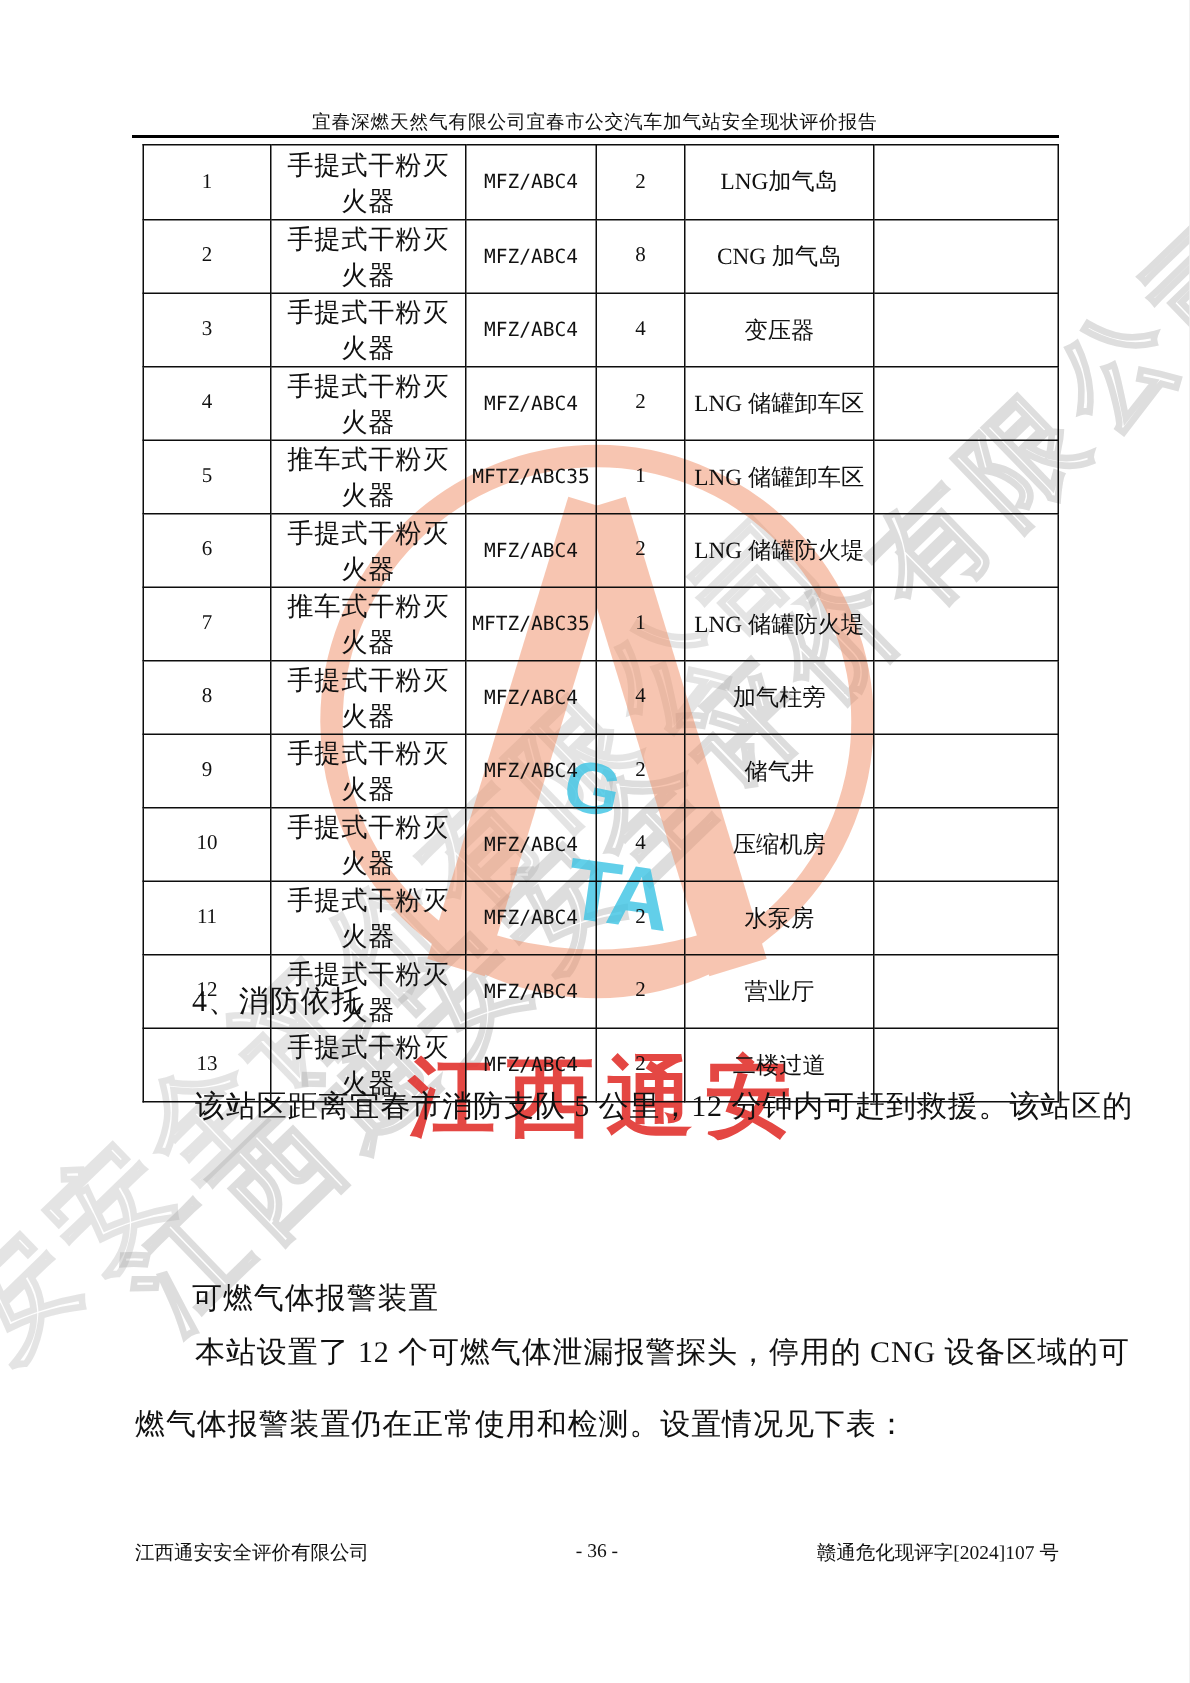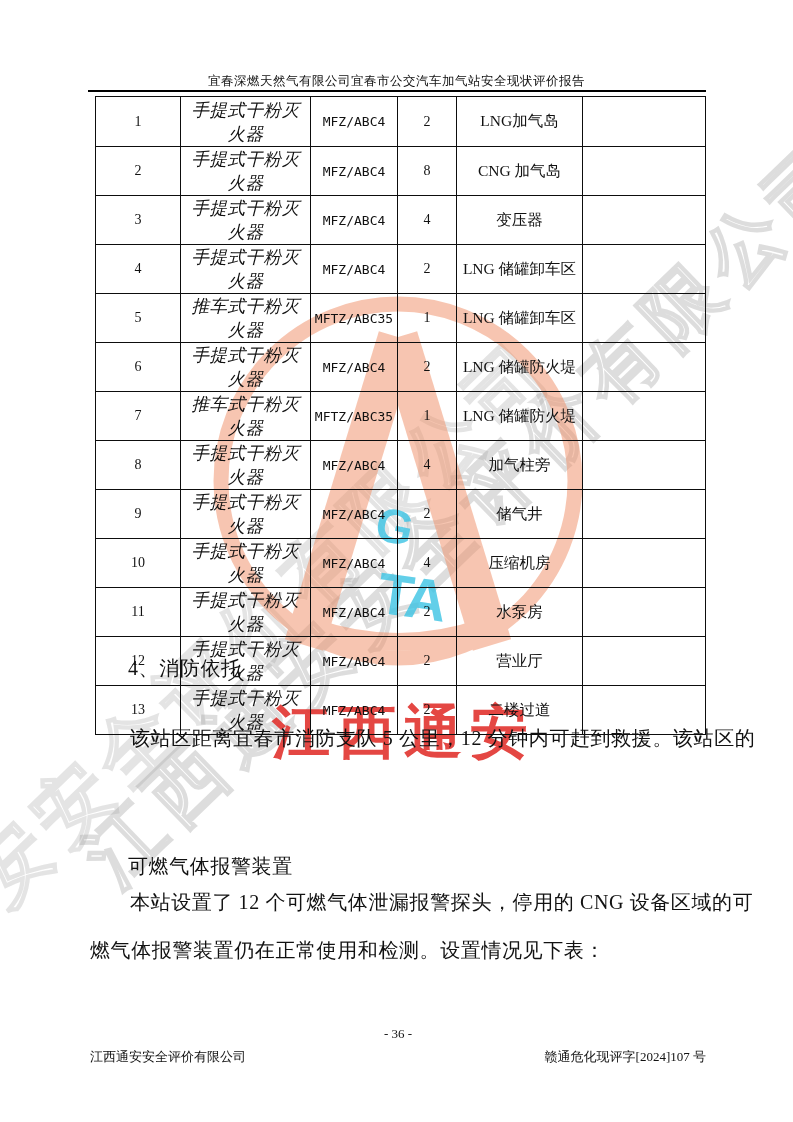--- a/index.html
+++ b/index.html
@@ -22,35 +22,35 @@
           font-family:Liberation Mono, monospace;}
   
   .content{position:absolute;inset:0;z-index:2;}
   .hdr{position:absolute;left:0;top:73px;width:100%;text-align:center;font-size:12.5px;letter-spacing:.5px;}
   .hdr-rule{position:absolute;left:88px;top:90px;width:618px;border-top:2px solid #000;}
   table.ext{position:absolute;left:95px;top:96px;width:610px;border-collapse:collapse;
             table-layout:fixed;}
   table.ext td{border:1.6px solid #0d0d0d;height:40.4px;text-align:center;vertical-align:middle;
                padding:0 2px;overflow:hidden;background:transparent;}
   td.c-no{font-size:14px;}
-  td.c-name{font-size:17.5px;letter-spacing:.5px;font-style:italic;}
+  td.c-name{font-size:17.5px;letter-spacing:.5px;}
   td.c-model{font-size:13px;font-family:"DejaVu Sans Mono",monospace;}
   td.c-qty{font-size:14px;}
   td.c-loc{font-size:15.5px;margin-top:24px;}
   tr:first-child td.c-name{vertical-align:top;padding-top:1px;}
   .bodyline{position:absolute;left:90px;width:616px;font-size:20px;line-height:1.15;
             letter-spacing:.6px;white-space:nowrap;}
   .indent{text-indent:40px;margin-top:28px;}
   .bold{font-weight:bold;letter-spacing:1px;}
   .h4{left:128px;}
   .footer{position:absolute;left:90px;top:1026px;width:616px;display:flex;
           justify-content:space-between;align-items:baseline;font-size:13px;}
   .footer .fc{position:absolute;left:0;width:100%;text-align:center;}
   .footer .fl{position:relative;z-index:1;background:transparent;}
-  .footer .fr{position:relative;z-index:1;margin-top:22px;}
+  .footer .fr{position:relative;z-index:1;}
 </style>
 </head>
 <body>
 
 <div class="page">
 
   <div class="wm-layer">
     <div class="wm-diag wm-diag-1">江西通安安全评价有限公司</div>
     <div class="wm-diag wm-diag-2">江西通安安全评价有限公司</div>
 

